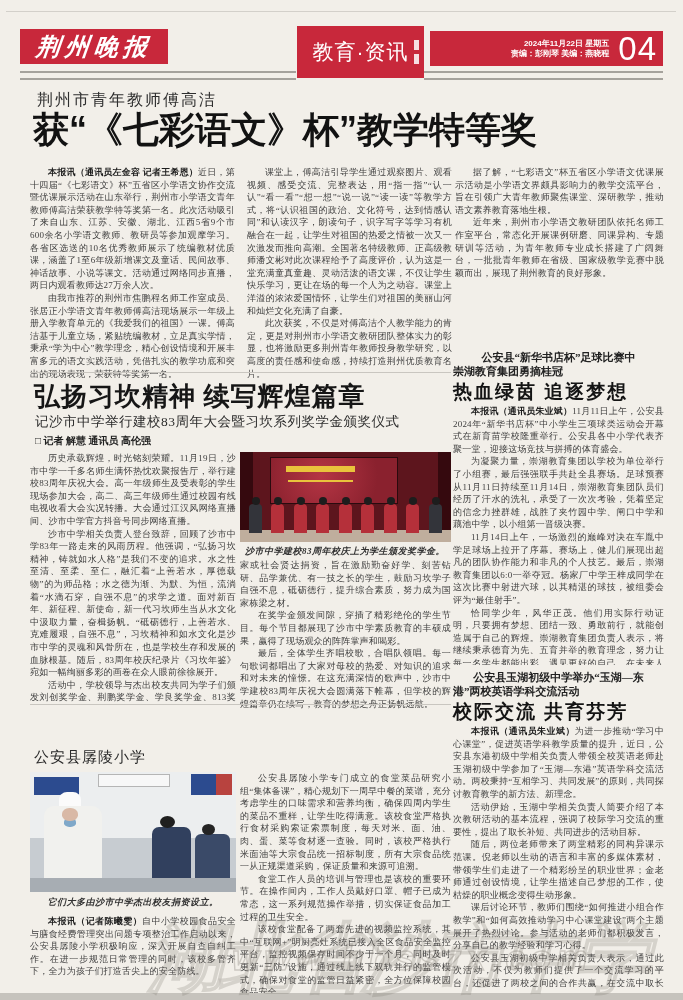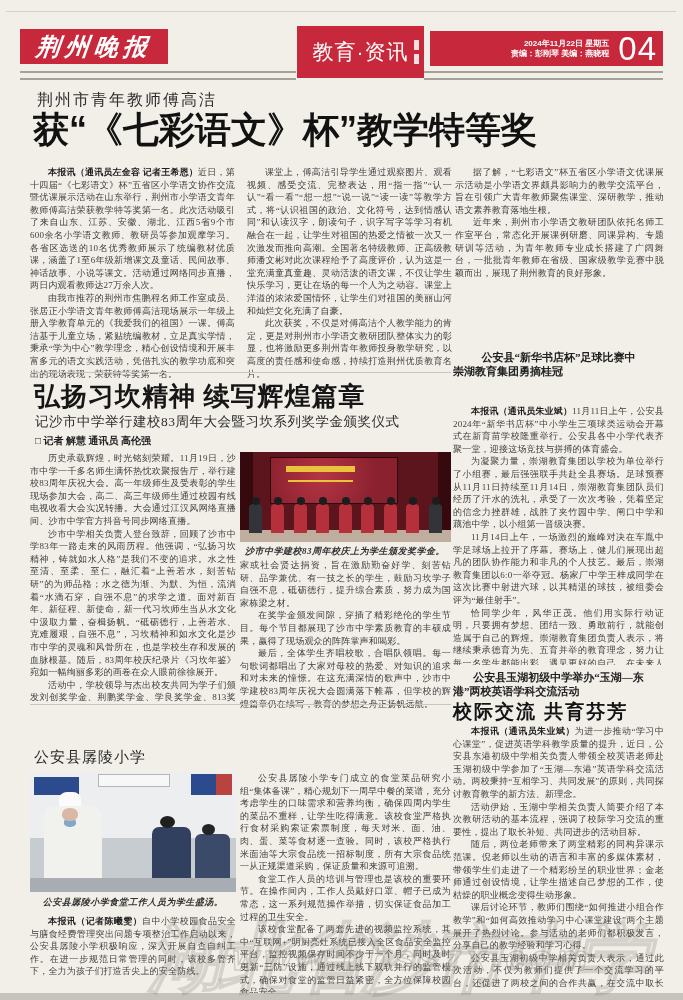--- a/index.html
+++ b/index.html
@@ -173,21 +173,21 @@
       <p>近年来，荆州市小学语文教研团队依托名师工作室平台，常态化开展课例研磨、同课异构、专题研训等活动，为青年教师专业成长搭建了广阔舞台，一批批青年教师在省级、国家级教学竞赛中脱颖而出，展现了荆州教育的良好形象。</p>
     </div>
 
   <div class="thinrule" style="left:30px;top:372px;width:421px;"></div>
   <div class="h2-shashi">弘扬习坎精神  续写辉煌篇章</div>
   <div class="sub-shashi">记沙市中学举行建校83周年大会暨习坎系列奖学金颁奖仪式</div>
   <div class="byline-shashi">□ 记者 解慧 通讯员 高伦强</div>
 
   <div class="abs coltext shashi-c1">
       <p>历史承载辉煌，时光铭刻荣耀。11月19日，沙市中学一千多名师生满怀热忱欢聚报告厅，举行建校83周年庆祝大会。高一年级师生及受表彰的学生现场参加大会，高二、高三年级师生通过校园有线电视收看大会实况转播。大会通过江汉风网络直播间、沙市中学官方抖音号同步网络直播。</p>
-      <p>沙市中学相关负责人登台致辞，回顾了沙市中学83年一路走来的风雨历程。他强调，“弘扬习坎精神，铸就如水人格”是我们不变的追求。水之性至清、至柔、至仁，融汇着“上善若水，刻苦钻研”的为师品格；水之德为渐、为默、为恒，流淌着“水滴石穿，自强不息”的求学之道。面对新百年、新征程、新使命，新一代习坎师生当从水文化中汲取力量，奋楫扬帆。“砥砺德行，上善若水、克难履艰，自强不息”，习坎精神和如水文化是沙市中学的灵魂和风骨所在，也是学校生存和发展的血脉根基。随后，83周年校庆纪录片《习坎年鉴》宛如一幅绚丽多彩的画卷在众人眼前徐徐展开。</p>
+      <p>沙市中学相关负责人登台致辞，回顾了沙市中学83年一路走来的风雨历程。他强调，“弘扬习坎精神，铸就如水人格”是我们不变的追求。水之性至清、至柔、至仁，融汇着“上善若水，厚德载物”的为师品格；水之德为渐、为默、为恒，流淌着“水滴石穿，自强不息”的求学之道。面对新百年、新征程、新使命，新一代习坎师生当从水文化中汲取力量，奋楫扬帆。“砥砺德行，上善若水、克难履艰，自强不息”，习坎精神和如水文化是沙市中学的灵魂和风骨所在，也是学校生存和发展的血脉根基。随后，83周年校庆纪录片《习坎年鉴》宛如一幅绚丽多彩的画卷在众人眼前徐徐展开。</p>
       <p>活动中，学校领导与杰出校友共同为学子们颁发刘创奖学金、荆鹏奖学金、学良奖学金、813奖学金、明武数学奖学金等各类奖学金。这些奖学金涵盖了德智体美劳各个教育层面，包括学业、竞赛、特长、创新、综合等多个维度。它们大多由沙市中学杰出校友捐资设立，还有部分由知名企业</p>
     </div>
 
   <div class="photoA">
     <div class="pa-screen"></div>
     <div class="pa-floor"></div>
     <div class="pa-people">
       <span class="pa-person"></span>
       <span class="pa-person"></span>
       <span class="pa-person"></span>
@@ -202,20 +202,21 @@
   <div class="caption capA">沙市中学建校83周年校庆上为学生颁发奖学金。</div>
 
   <div class="abs coltext shashi-c2">
       <p class="noindent">家或社会贤达捐资，旨在激励勤奋好学、刻苦钻研、品学兼优、有一技之长的学生，鼓励习坎学子自强不息，砥砺德行，提升综合素质，努力成为国家栋梁之材。</p>
       <p>在奖学金颁发间隙，穿插了精彩绝伦的学生节目。每个节目都展现了沙市中学素质教育的丰硕成果，赢得了现场观众的阵阵掌声和喝彩。</p>
       <p>最后，全体学生齐唱校歌，合唱队领唱。每一句歌词都唱出了大家对母校的热爱、对知识的追求和对未来的憧憬。在这充满深情的歌声中，沙市中学建校83周年庆祝大会圆满落下帷幕，但学校的辉煌篇章仍在续写，教育的梦想之舟正扬帆远航。</p>
     </div>
 
   <div class="rk1a">公安县“新华书店杯”足球比赛中</div>
   <div class="rk1b">崇湖教育集团勇摘桂冠</div>
+  <div class="rh1">热血绿茵  追逐梦想</div>
   <div class="abs coltext foot-body">
       <p><b>本报讯（通讯员朱业斌）</b>11月11日上午，公安县2024年“新华书店杯”中小学生三项球类运动会开幕式在新育苗学校隆重举行。公安县各中小学代表齐聚一堂，迎接这场竞技与拼搏的体育盛会。</p>
       <p>为凝聚力量，崇湖教育集团以学校为单位举行了小组赛，最后强强联手共赴全县赛场。足球预赛从11月11日持续至11月14日，崇湖教育集团队员们经历了汗水的洗礼，承受了一次次考验，凭着坚定的信念力挫群雄，战胜了夹竹园中学、闸口中学和藕池中学，以小组第一晋级决赛。</p>
       <p>11月14日上午，一场激烈的巅峰对决在车胤中学足球场上拉开了序幕。赛场上，健儿们展现出超凡的团队协作能力和非凡的个人技艺。最后，崇湖教育集团以6:0一举夺冠。杨家厂中学王梓成同学在这次比赛中射进六球，以其精湛的球技，被组委会评为“最佳射手”。</p>
       <p>恰同学少年，风华正茂。他们用实际行动证明，只要拥有梦想、团结一致、勇敢前行，就能创造属于自己的辉煌。崇湖教育集团负责人表示，将继续秉承德育为先、五育并举的教育理念，努力让每一名学生都能出彩，遇见更好的自己，在未来人生赛场上，期待他们再次创造奇迹。</p>
     </div>
 
   <div class="rk2a">公安县玉湖初级中学举办“玉湖—东</div>
   <div class="rk2b">港”两校英语学科交流活动</div>
   <div class="rh2">校际交流  共育芬芳</div>
@@ -232,21 +233,21 @@
 
   <div class="photoB">
     <div class="pb-sign-left"></div>
     <div class="pb-sign-right"></div>
     <div class="pb-ac"></div>
     <div class="pb-cook"></div>
     <div class="pb-kid1"></div>
     <div class="pb-kid2"></div>
     <div class="pb-counter"></div>
   </div>
-  <div class="caption capB">公安县孱陵小学食堂工作人员为学生盛汤。</div>
+  <div class="caption capB">它们大多由沙市中学杰出校友捐资设立。</div>
 
   <div class="abs coltext cant-c1">
       <p><b>本报讯（记者陈曦雯）</b>自中小学校园食品安全与膳食经费管理突出问题专项整治工作启动以来，公安县孱陵小学积极响应，深入开展自查自纠工作。在进一步规范日常管理的同时，该校多管齐下，全力为孩子们打造舌尖上的安全防线。</p>
     </div>
   <div class="abs coltext cant-c2">
       <p>公安县孱陵小学专门成立的食堂菜品研究小组“集体备课”，精心规划下一周早中餐的菜谱，充分考虑学生的口味需求和营养均衡，确保四周内学生的菜品不重样，让学生吃得满意。该校食堂严格执行食材采购索证索票制度，每天对米、面、油、肉、蛋、菜等食材逐一查验。同时，该校严格执行米面油等大宗食品统一招标制度，所有大宗食品统一从正规渠道采购，保证质量和来源可追溯。</p>
       <p>食堂工作人员的培训与管理也是该校的重要环节。在操作间内，工作人员戴好口罩、帽子已成为常态，这一系列规范操作举措，切实保证食品加工过程的卫生安全。</p>
       <p>该校食堂配备了两套先进的视频监控系统，其中“互联网+”明厨亮灶系统已接入全区食品安全监控平台，监控视频保存时间不少于一个月，同时及时更新“三防”设施，通过线上线下双轨并行的监管模式，确保对食堂的监管日益紧密，全方位保障校园食品安全。</p>
     </div>
 

